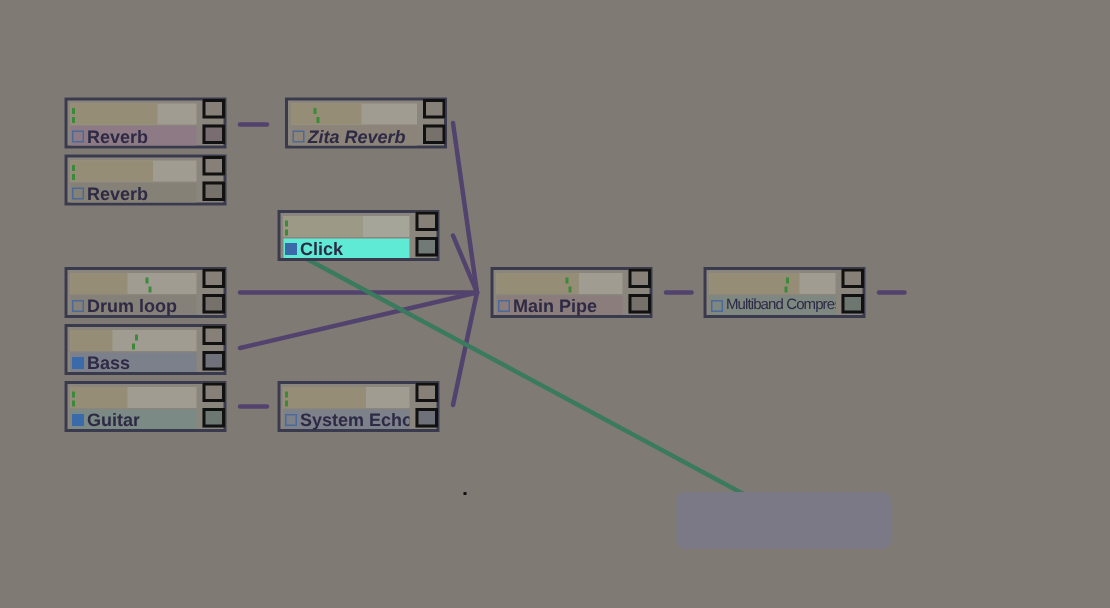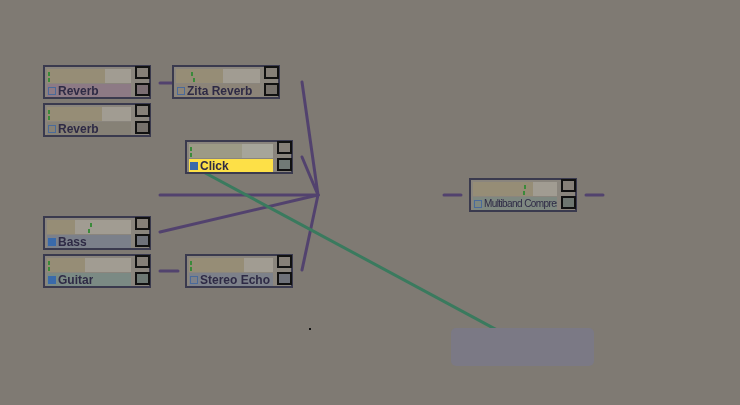--- a/index.html
+++ b/index.html
@@ -94,48 +94,61 @@
         <div class="peak" style="left:1px;top:9px"></div>
       </div>
     <div class="label-row" style="background:#868176">
         <span class="check"></span>
         <span class="name">Reverb</span>
       </div>
     <div class="port top"></div>
     <div class="port bot"></div>
   </div>
 
-  <div class="node" style="left:172px;top:25px;">
+  <div class="node" style="left:190px;top:25px;font-style:italic;">
     <div class="meter">
         <div class="fill" style="width:47px"></div>
         <div class="peak" style="left:15px;top:3px"></div>
         <div class="peak" style="left:17px;top:9px"></div>
       </div>
     <div class="label-row" style="background:#8c8478">
         <span class="check"></span>
         <span class="name">Zita Reverb</span>
       </div>
     <div class="port top"></div>
     <div class="port bot"></div>
   </div>
 
   <div class="node" style="left:185px;top:100px;">
     <div class="meter" style="background:#a6a59a">
         <div class="fill" style="width:53px;background:#9c9a86"></div>
         <div class="peak" style="left:1px;top:3px"></div>
         <div class="peak" style="left:1px;top:9px"></div>
       </div>
-    <div class="label-row" style="background:#fde047">
+    <div class="label-row" style="background:#5eead4">
         <span class="check on"></span>
         <span class="name">Click</span>
       </div>
     <div class="port top"></div>
     <div class="port bot" style="background:#717a76"></div>
   </div>
 
+  <div class="node" style="left:43px;top:138px;">
+    <div class="meter">
+        <div class="fill" style="width:38px"></div>
+        <div class="peak" style="left:50px;top:3px"></div>
+        <div class="peak" style="left:52px;top:9px"></div>
+      </div>
+    <div class="label-row" style="background:#858178">
+        <span class="check"></span>
+        <span class="name">Drum loop</span>
+      </div>
+    <div class="port top"></div>
+    <div class="port bot"></div>
+  </div>
 
   <div class="node" style="left:43px;top:176px;text-align:center;">
     <div class="meter">
         <div class="fill" style="width:28px"></div>
         <div class="peak" style="left:43px;top:3px"></div>
         <div class="peak" style="left:41px;top:9px"></div>
       </div>
     <div class="label-row" style="background:#7b808a">
         <span class="check on"></span>
         <span class="name">Bass</span>
@@ -159,26 +172,39 @@
   </div>
 
   <div class="node" style="left:185px;top:214px;">
     <div class="meter">
         <div class="fill" style="width:55px"></div>
         <div class="peak" style="left:1px;top:3px"></div>
         <div class="peak" style="left:1px;top:9px"></div>
       </div>
     <div class="label-row" style="background:#7d818a">
         <span class="check"></span>
-        <span class="name">Stereo Echo</span>
+        <span class="name">System Echo</span>
       </div>
     <div class="port top"></div>
     <div class="port bot" style="background:#6e7179"></div>
   </div>
 
+  <div class="node" style="left:327px;top:138px;">
+    <div class="meter">
+        <div class="fill" style="width:55px"></div>
+        <div class="peak" style="left:46px;top:3px"></div>
+        <div class="peak" style="left:48px;top:9px"></div>
+      </div>
+    <div class="label-row" style="background:#8a7d7c">
+        <span class="check"></span>
+        <span class="name">Main Pipe</span>
+      </div>
+    <div class="port top"></div>
+    <div class="port bot"></div>
+  </div>
 
   <div class="node" style="left:469px;top:138px;">
     <div class="meter">
         <div class="fill" style="width:60px"></div>
         <div class="peak" style="left:51px;top:3px"></div>
         <div class="peak" style="left:50px;top:9px"></div>
       </div>
     <div class="label-row" style="background:#7e8880">
         <span class="check"></span>
         <span class="name narrow">Multiband Compressor</span>

